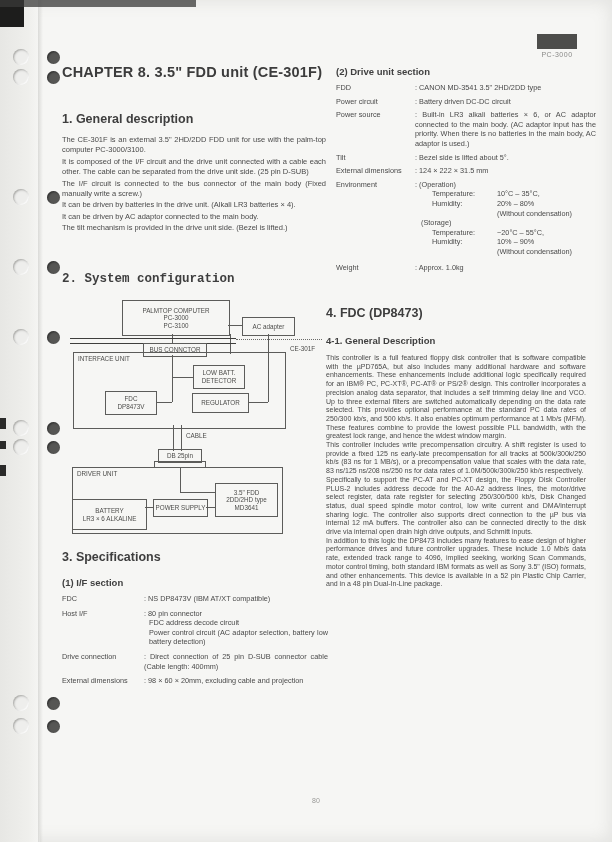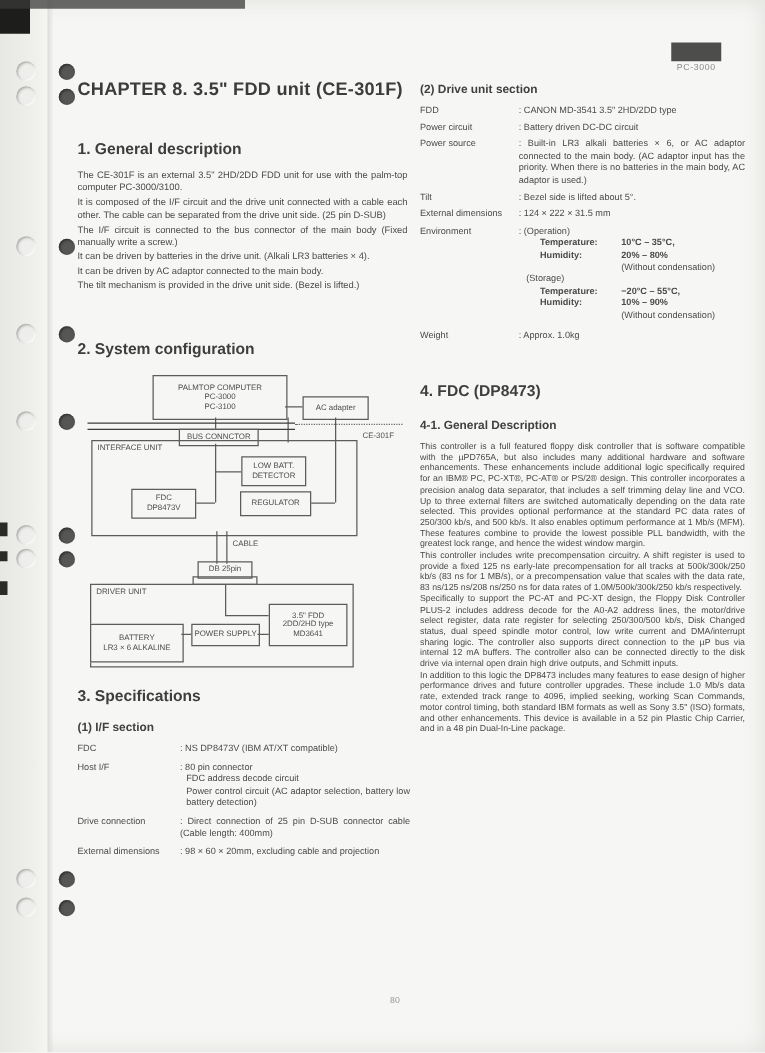--- a/index.html
+++ b/index.html
@@ -39,21 +39,21 @@
 
   
   .spec-table{margin-top:6px;}
   .spec-row{display:grid;grid-template-columns:82px 1fr;margin-bottom:5px;}
   .spec-row-right{grid-template-columns:79px 1fr;margin-bottom:4px;}
   .spec-label{font-size:7.3px;line-height:9.6px;color:#4a4a4a;}
   .spec-value{font-size:7.3px;line-height:9.6px;color:#4a4a4a;text-align:justify;}
   .spec-value div{min-height:9px;}
 
   .env-row{display:flex;font-size:7.3px;line-height:9.6px;color:#4a4a4a;}
-  .env-pair{padding-left:17px;font-weight:bold;}
+  .env-pair{padding-left:17px;}
   .env-sublabel{width:65px;flex:0 0 65px;}
   .env-cont{padding-left:82px;}
   .env-storage{padding-left:6px;}
 
   
   .diagram{position:absolute;left:62px;top:298px;width:262px;height:242px;}
   .dbox{position:absolute;border:1px solid #5c5c5a;background:transparent;
     font-size:6.3px;line-height:7.6px;color:#4c4c4a;text-align:center;
     display:flex;flex-direction:column;justify-content:center;align-items:center;}
   .dbox.left-align{align-items:flex-start;justify-content:flex-start;text-align:left;padding:2px 0 0 4px;}
@@ -113,21 +113,21 @@
     <div class="body-text" style="margin-top:9px;">
       <p>The CE-301F is an external 3.5" 2HD/2DD FDD unit for use with the palm-top computer PC-3000/3100.</p>
       <p>It is composed of the I/F circuit and the drive unit connected with a cable each other. The cable can be separated from the drive unit side. (25 pin D-SUB)</p>
       <p>The I/F circuit is connected to the bus connector of the main body (Fixed manually write a screw.)</p>
       <p>It can be driven by batteries in the drive unit. (Alkali LR3 batteries × 4).</p>
       <p>It can be driven by AC adaptor connected to the main body.</p>
       <p>The tilt mechanism is provided in the drive unit side. (Bezel is lifted.)</p>
     </div>
   </div>
 
-  <div class="abs" style="left:62px;top:272px;width:264px;">
+  <div class="abs" style="left:62px;top:272px;width:264px;font-family:Liberation Mono, monospace;">
     <div class="sec-heading">2. System configuration</div>
   </div>
 
   <div class="diagram">
 
     <div class="dbox" style="left:60px;top:2px;width:106px;height:34px;">
       <div>PALMTOP COMPUTER</div>
       <div>PC-3000</div>
       <div>PC-3100</div>
     </div>
@@ -305,21 +305,21 @@
       </div>
       <div class="spec-row spec-row-right" style="margin-top:6px;">
         <div class="spec-label">Weight</div>
         <div class="spec-value">
           <div>: Approx. 1.0kg</div>
         </div>
       </div>
     </div>
   </div>
 
-  <div class="abs" style="left:336px;top:306px;width:260px;">
+  <div class="abs" style="left:326px;top:306px;width:260px;">
     <div class="sec-heading">4. FDC (DP8473)</div>
     <div class="sub-heading" style="margin-top:15px;">4-1. General Description</div>
     <div class="fdc-text" style="margin-top:8px;">
       <p>This controller is a full featured floppy disk controller that is software compatible with the µPD765A, but also includes many additional hardware and software enhancements. These enhancements include additional logic specifically required for an IBM® PC, PC-XT®, PC-AT® or PS/2® design. This controller incorporates a precision analog data separator, that includes a self trimming delay line and VCO. Up to three external filters are switched automatically depending on the data rate selected. This provides optional performance at the standard PC data rates of 250/300 kb/s, and 500 kb/s. It also enables optimum performance at 1 Mb/s (MFM). These features combine to provide the lowest possible PLL bandwidth, with the greatest lock range, and hence the widest window margin.</p>
       <p>This controller includes write precompensation circuitry. A shift register is used to provide a fixed 125 ns early-late precompensation for all tracks at 500k/300k/250 kb/s (83 ns for 1 MB/s), or a precompensation value that scales with the data rate, 83 ns/125 ns/208 ns/250 ns for data rates of 1.0M/500k/300k/250 kb/s respectively.</p>
       <p>Specifically to support the PC-AT and PC-XT design, the Floppy Disk Controller PLUS-2 includes address decode for the A0-A2 address lines, the motor/drive select register, data rate register for selecting 250/300/500 kb/s, Disk Changed status, dual speed spindle motor control, low write current and DMA/interrupt sharing logic. The controller also supports direct connection to the µP bus via internal 12 mA buffers. The controller also can be connected directly to the disk drive via internal open drain high drive outputs, and Schmitt inputs.</p>
       <p>In addition to this logic the DP8473 includes many features to ease design of higher performance drives and future controller upgrades. These include 1.0 Mb/s data rate, extended track range to 4096, implied seeking, working Scan Commands, motor control timing, both standard IBM formats as well as Sony 3.5" (ISO) formats, and other enhancements. This device is available in a 52 pin Plastic Chip Carrier, and in a 48 pin Dual-In-Line package.</p>
     </div>
   </div>
 

